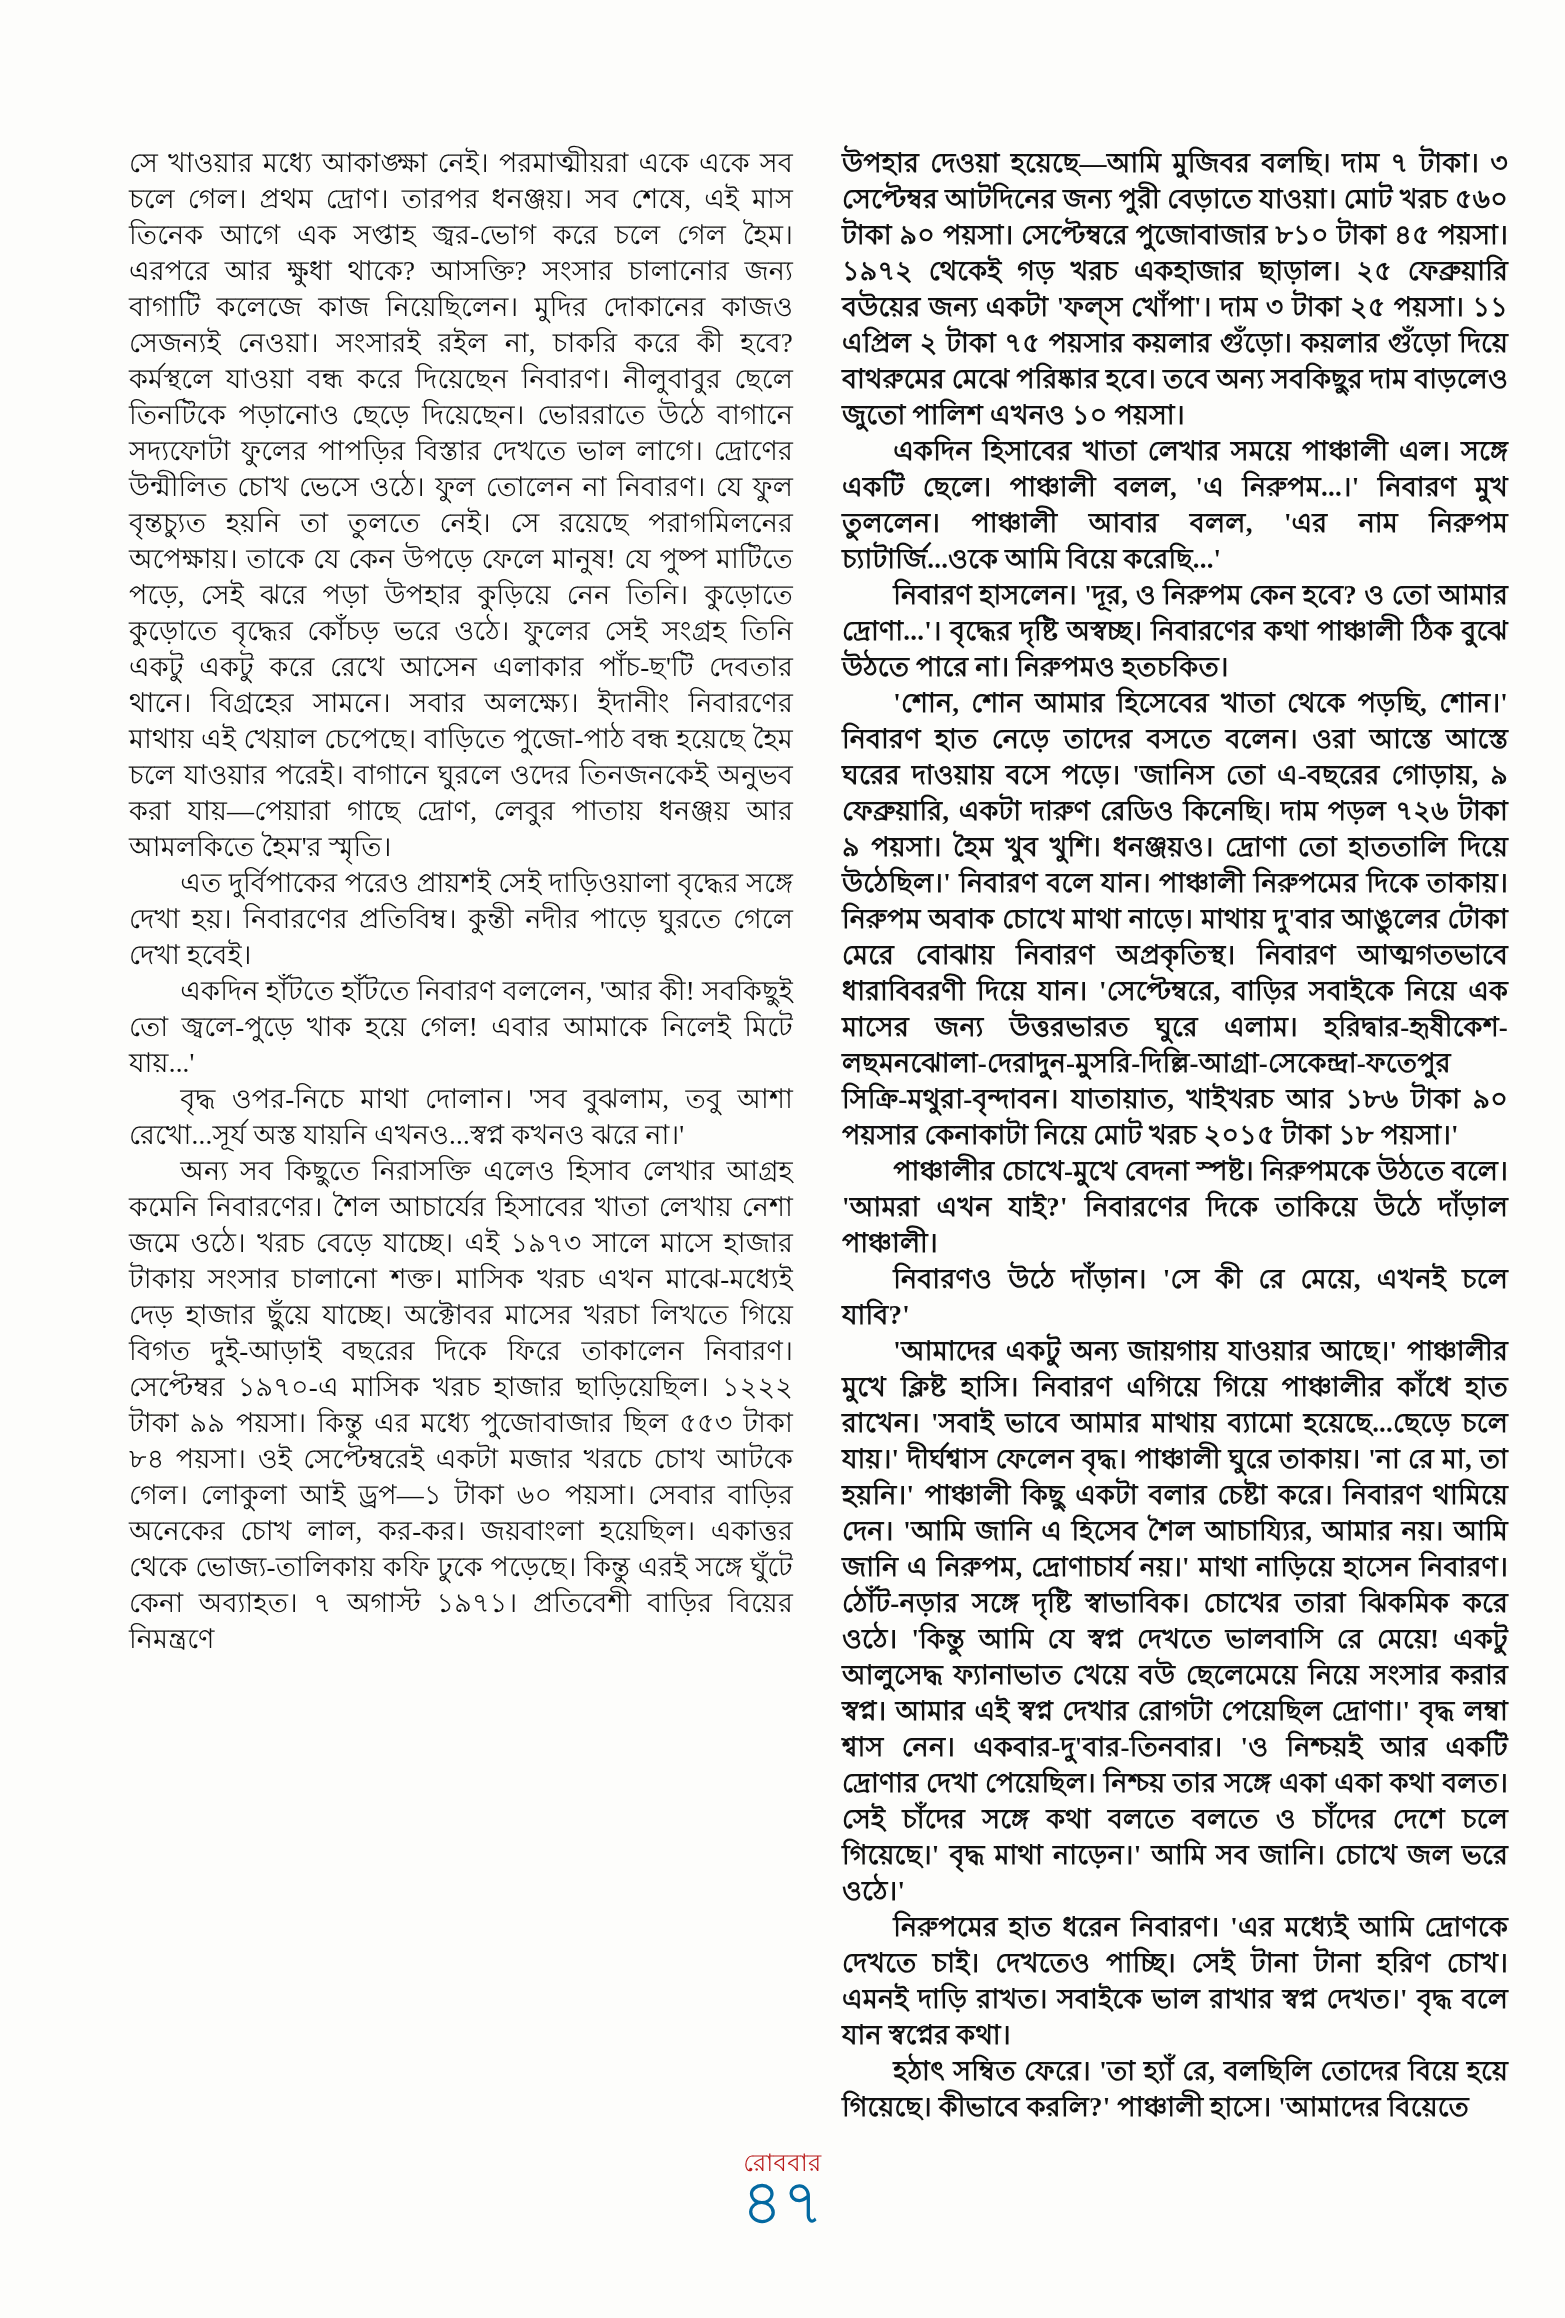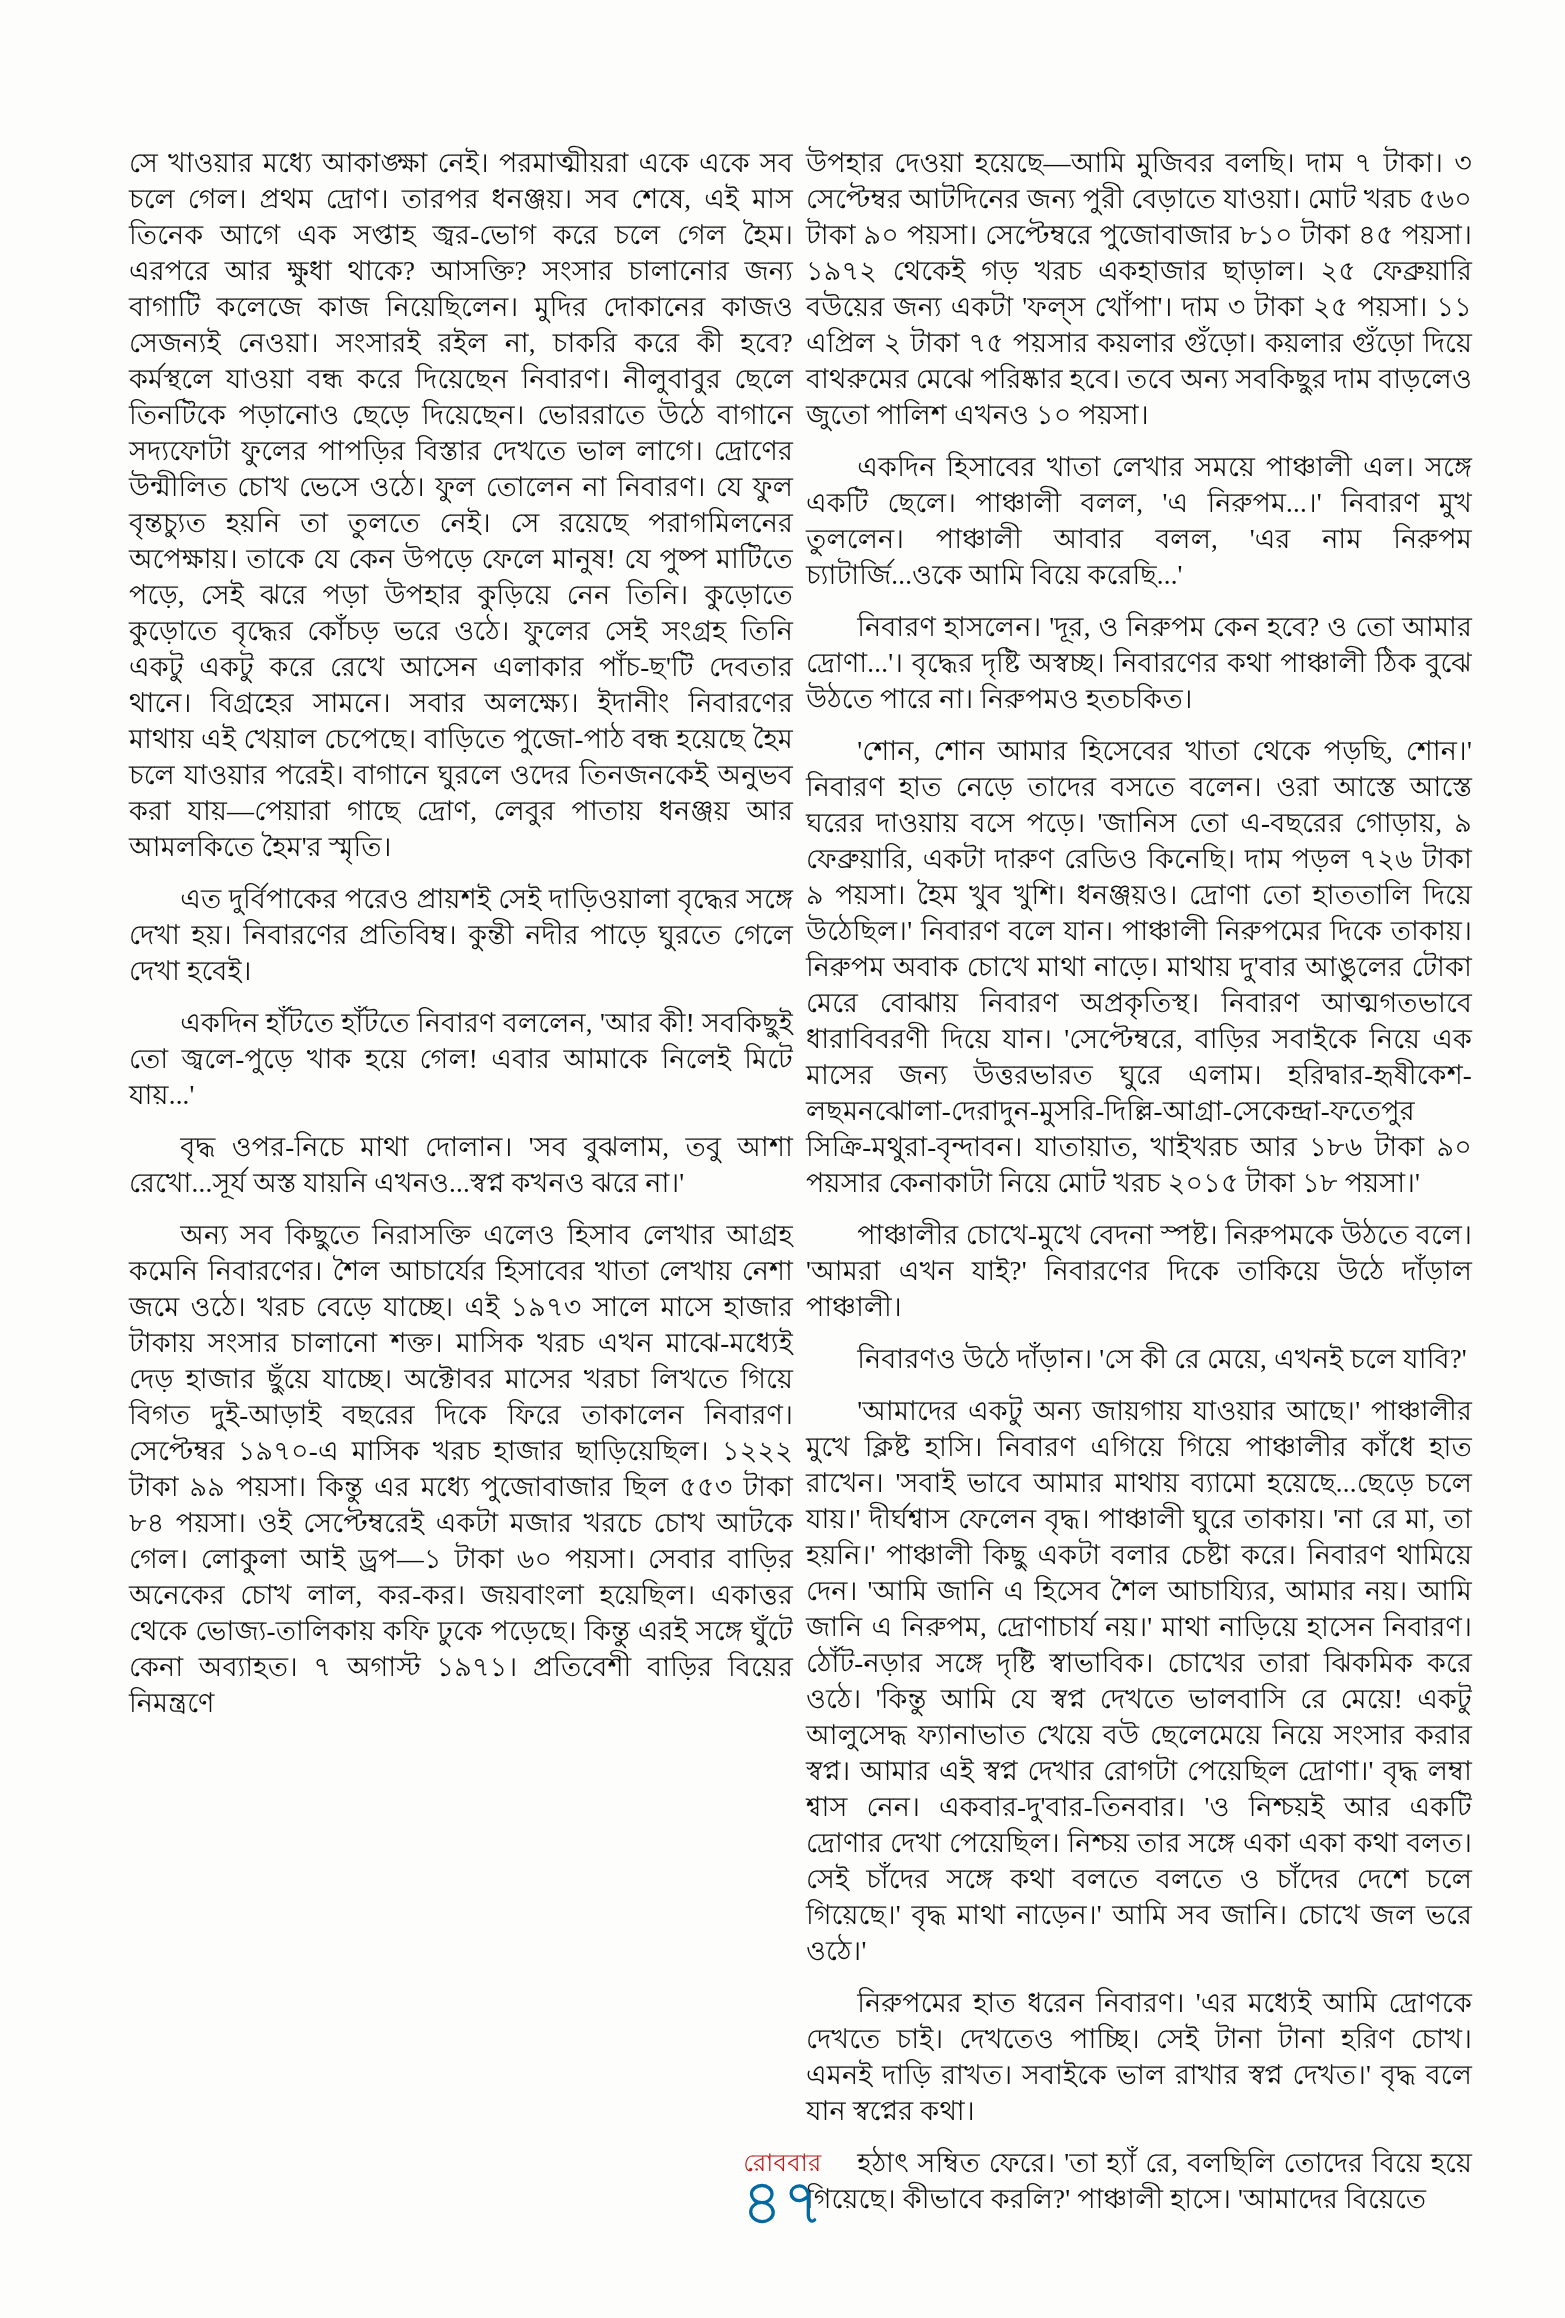--- a/index.html
+++ b/index.html
@@ -19,26 +19,26 @@
   }
   .column {
     position: absolute;
     top: 145px;
     text-align: justify;
     font-size: 27px;
     line-height: 36px;
     letter-spacing: 0.2px;
   }
   .column.left  { left: 129px;  width: 664px; }
-  .column.right { left: 806px; width: 666px; }
+  .column.right { left: 842px; width: 666px; font-weight: bold; }
   .para {
     margin: 0;
     padding: 0;
   }
-  .para.indent { text-indent: 1.9em; margin-top: 16px; }
+  .para.indent { text-indent: 1.9em; }
   .footer {
     position: absolute;
     left: 0;
     width: 100%;
     text-align: center;
   }
   .footer-magazine {
     top: 2144px;
     font-size: 24px;
     color: #b91c1c;

